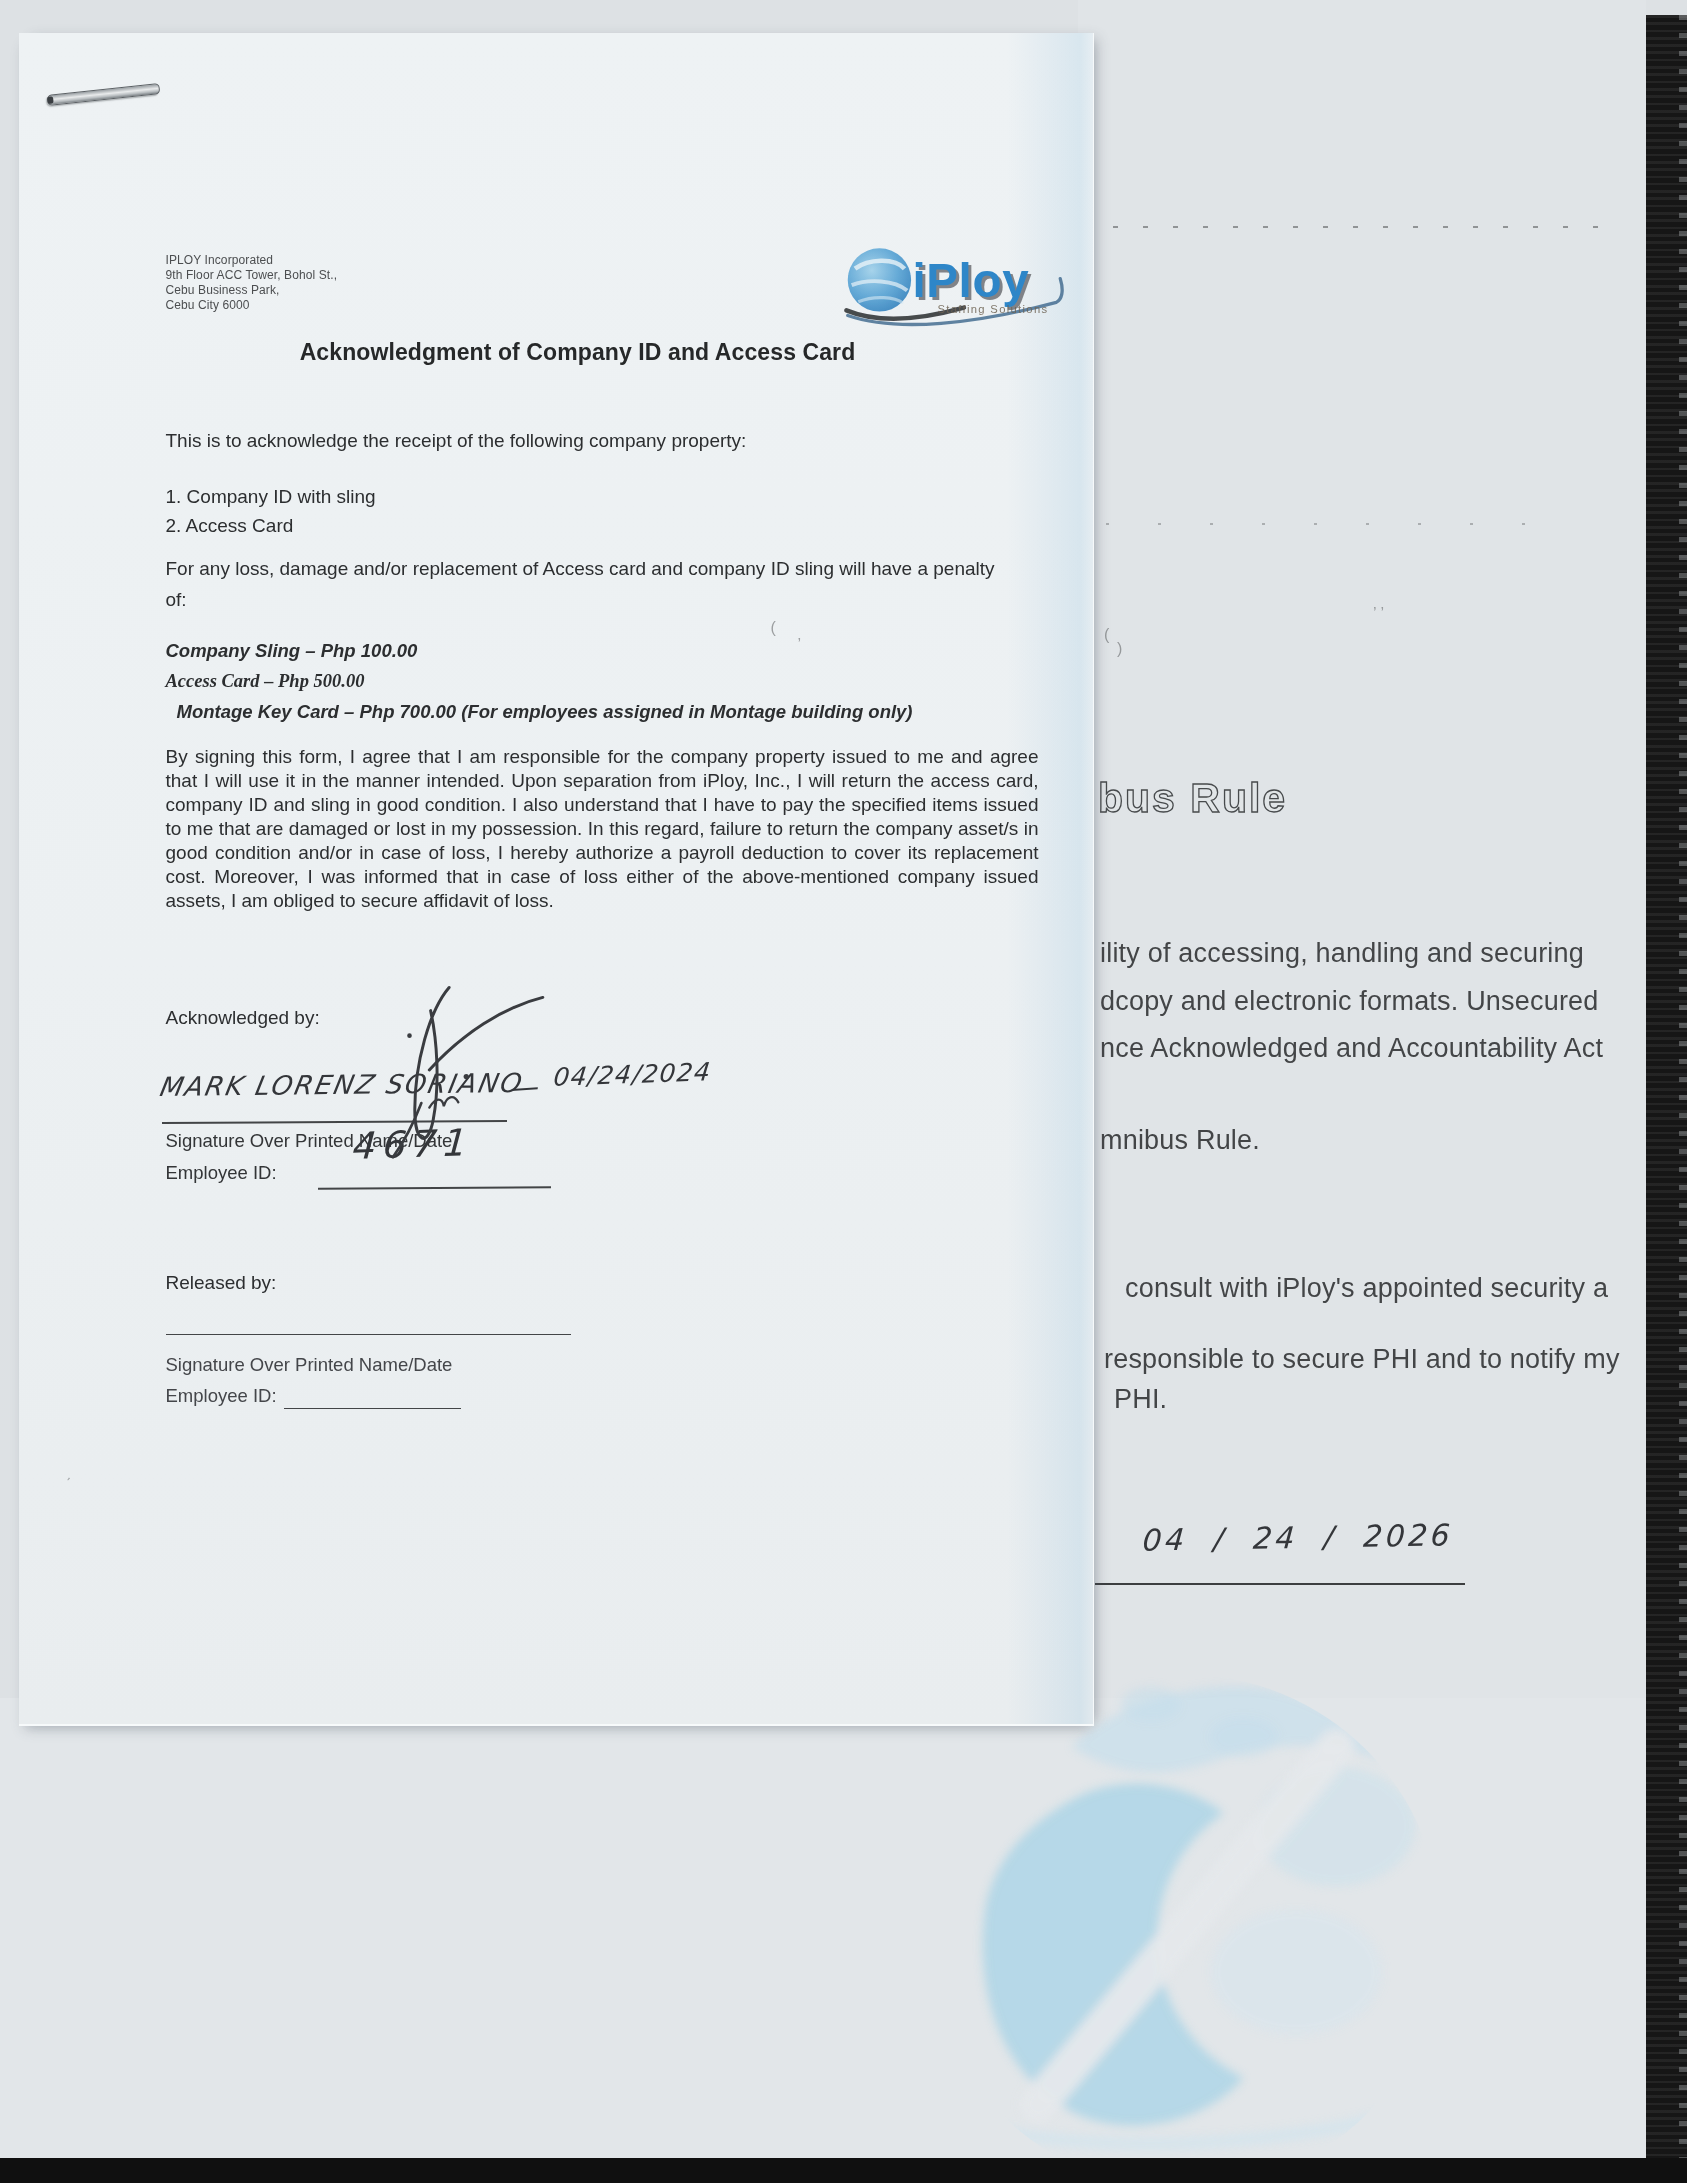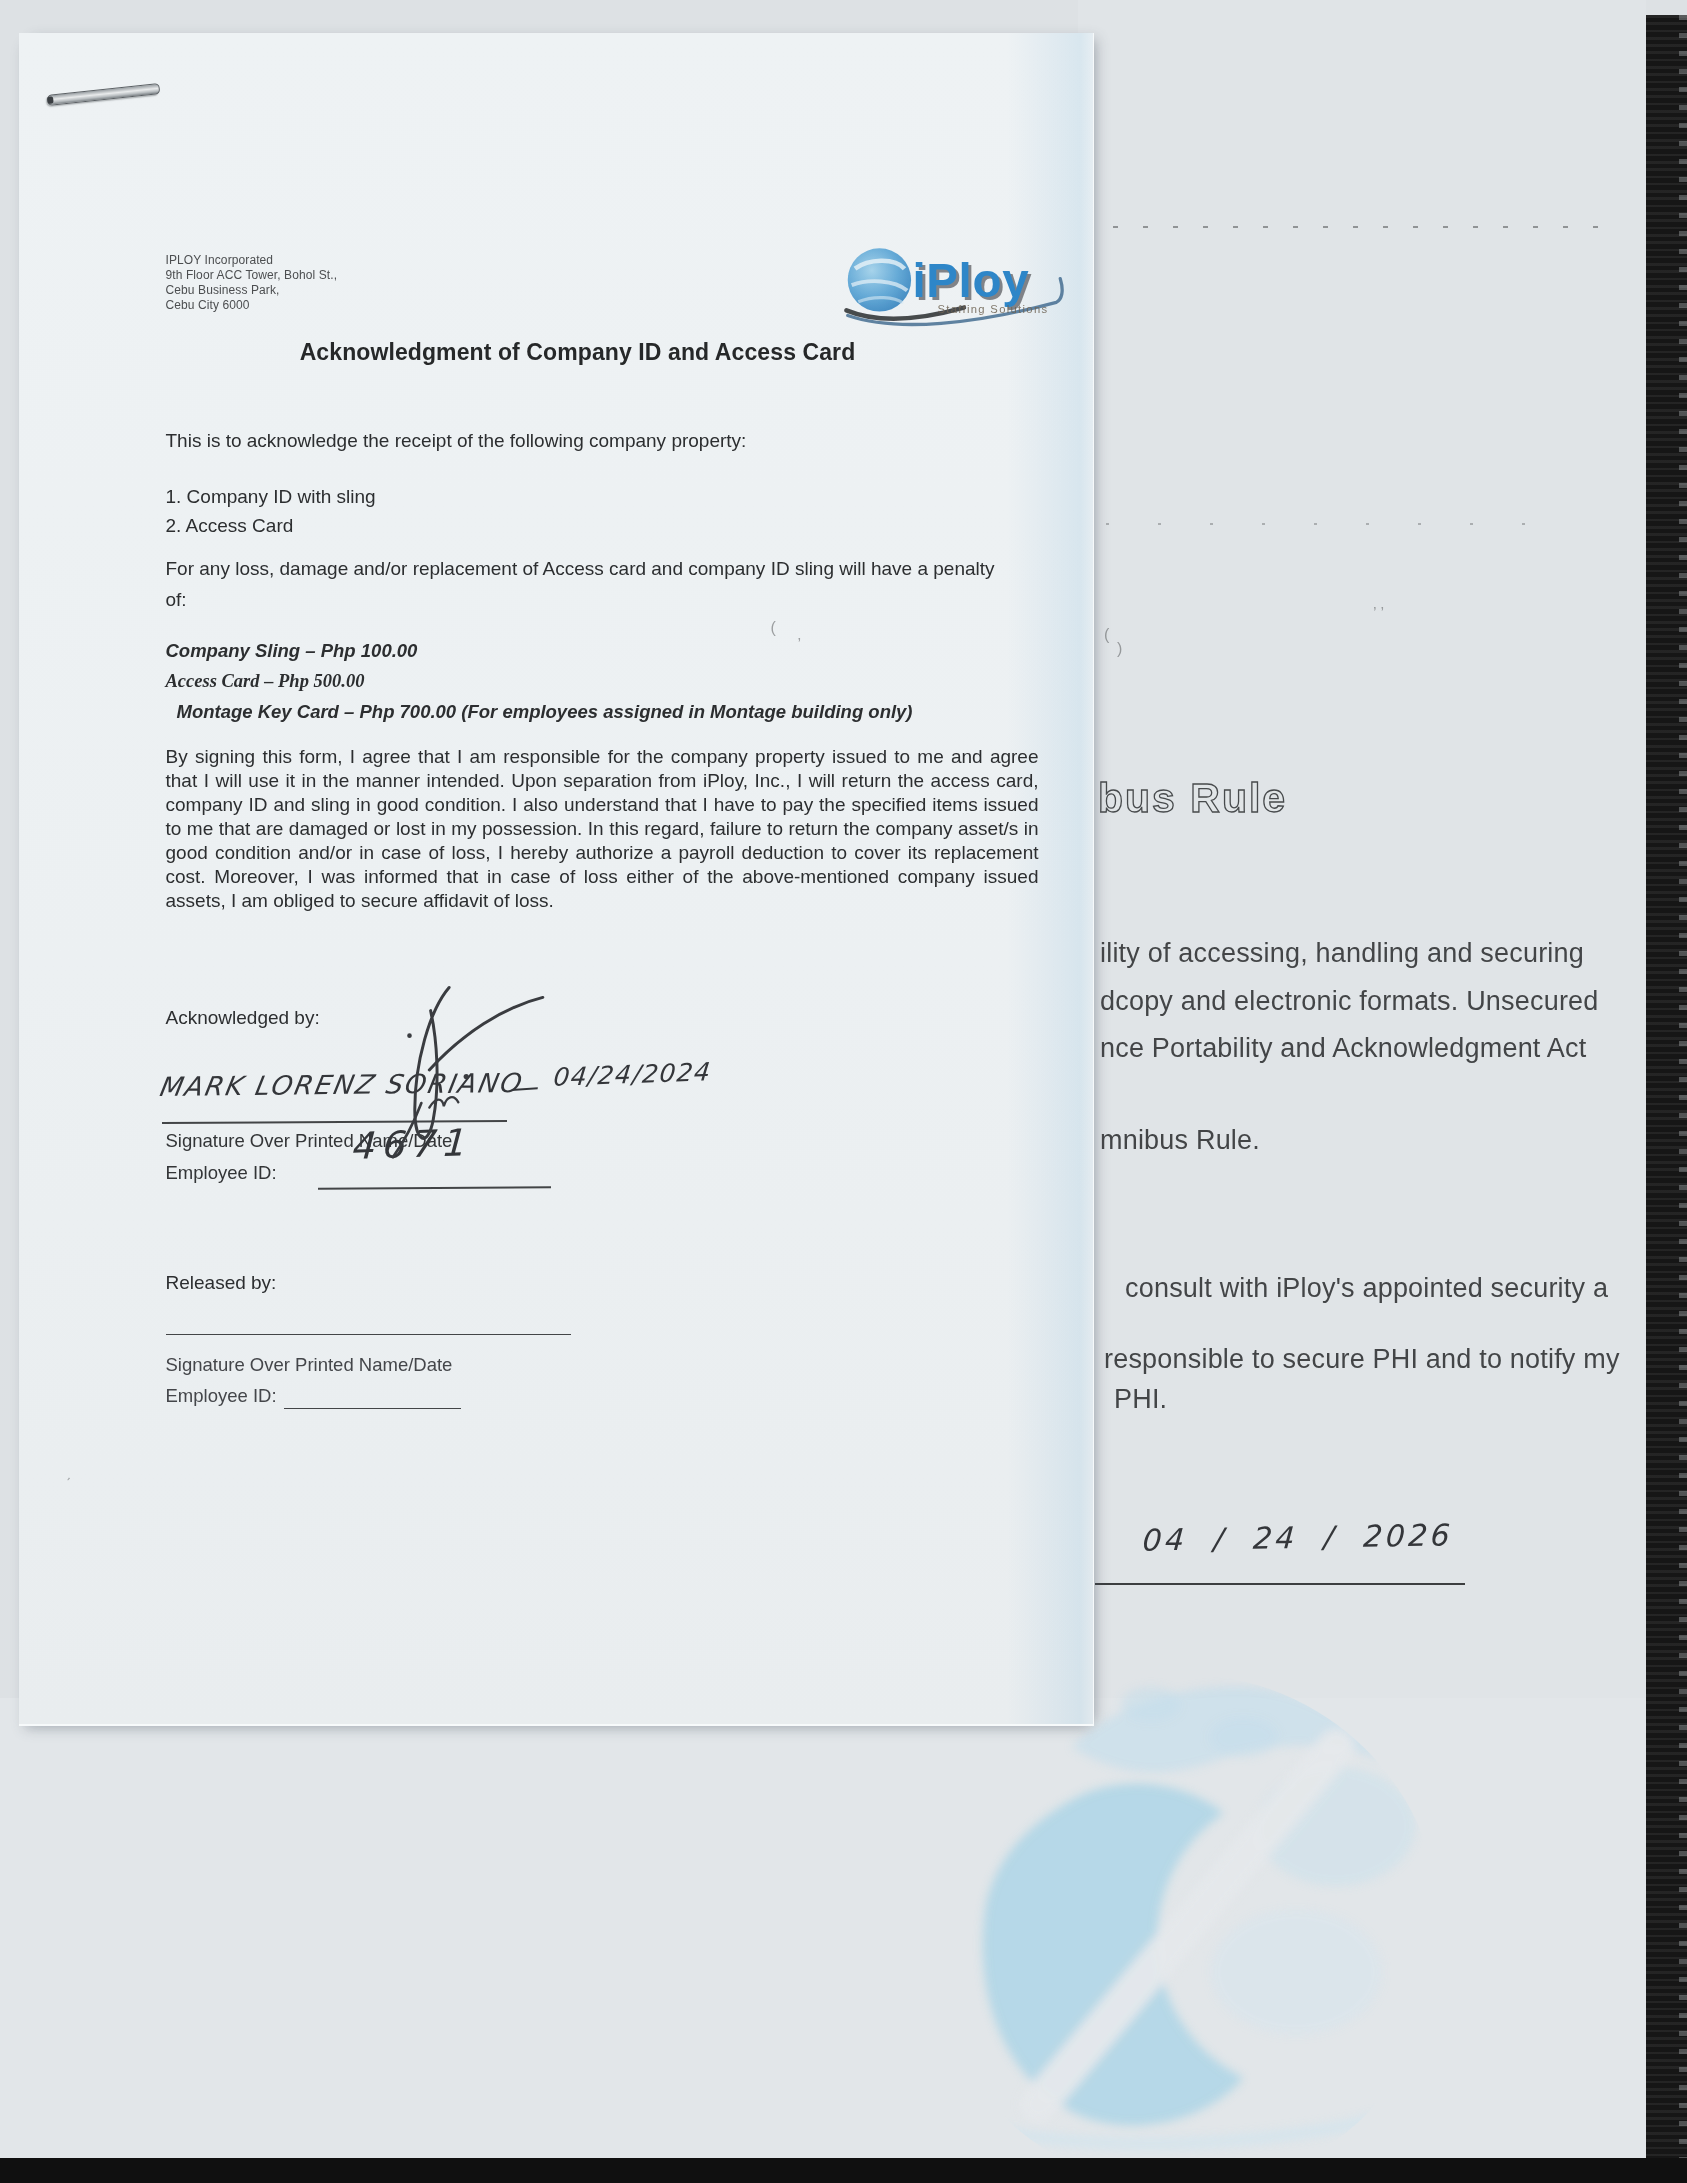--- a/index.html
+++ b/index.html
@@ -89,21 +89,21 @@
 
   <div class="fadedrow" style="left:1113px;top:226px;width:503px;opacity:.6;"></div>
   <div class="fadedrow" style="left:1106px;top:523px;width:463px;opacity:.4;background:repeating-linear-gradient(90deg,#5b5d5f 0 3.3px,transparent 3.3px 52px);"></div>
   <span class="speck" style="left:1373px;top:605px;z-index:3;">’ ’</span>
   <span class="speck" style="left:1104px;top:626px;z-index:3;">(</span>
   <span class="speck" style="left:1117px;top:640px;z-index:3;">)</span>
 
   <div class="outline-head">bus Rule</div>
   <div class="frag" style="left:1100px;top:938px;">ility of accessing, handling and securing</div>
   <div class="frag" style="left:1100px;top:986px;">dcopy and electronic formats.  Unsecured</div>
-  <div class="frag" style="left:1100px;top:1033px;">nce Portability and Acknowledgment Act</div>
+  <div class="frag" style="left:1100px;top:1033px;">nce Acknowledged and Accountability Act</div>
   <div class="frag" style="left:1100px;top:1125px;">mnibus Rule.</div>
   <div class="frag" style="left:1125px;top:1225px;margin-top:48px;">consult with iPloy's appointed security a</div>
   <div class="frag" style="left:1104px;top:1344px;">responsible to secure PHI and to notify my</div>
   <div class="frag" style="left:1114px;top:1384px;">PHI.</div>
   <div class="hwdate2 hw">04 / 24 / 2026</div>
   <div class="p2uline"></div>
 
   <div id="page1">
     <div id="p1bluewash"></div>
     <div id="staple"></div>

